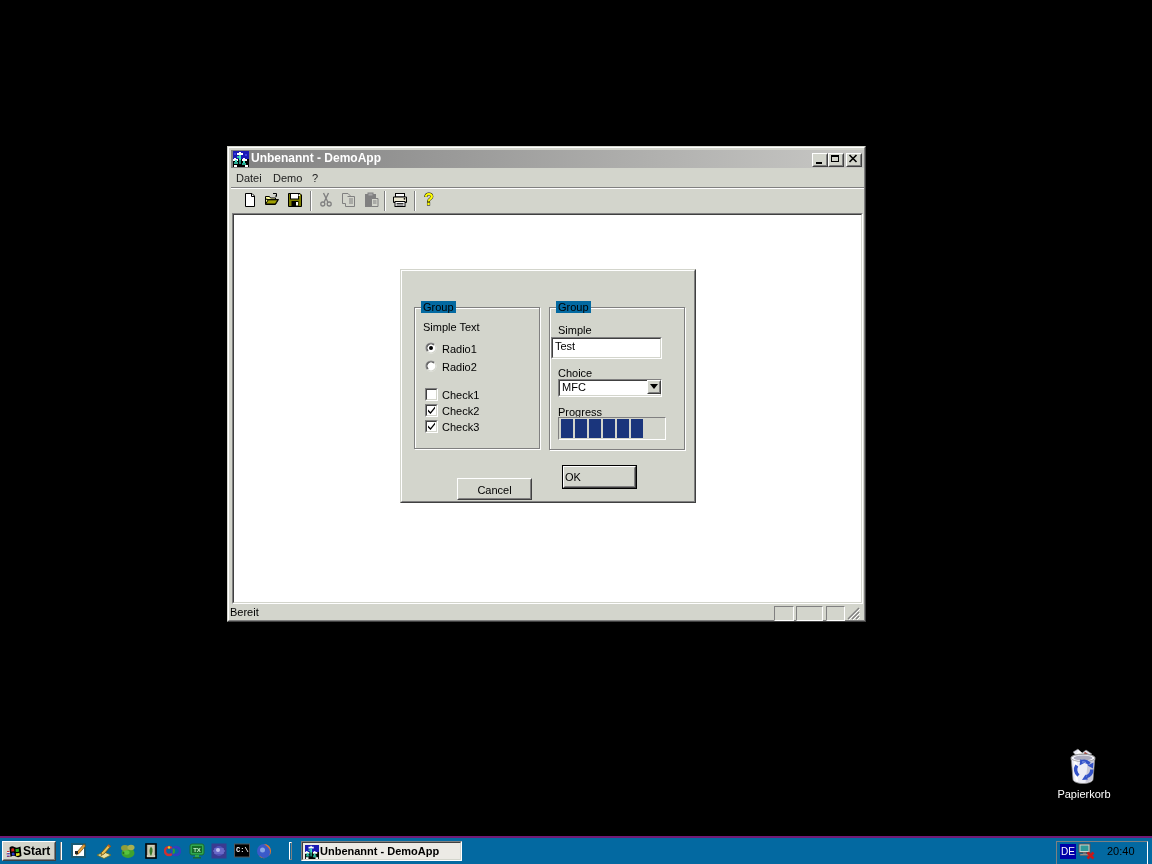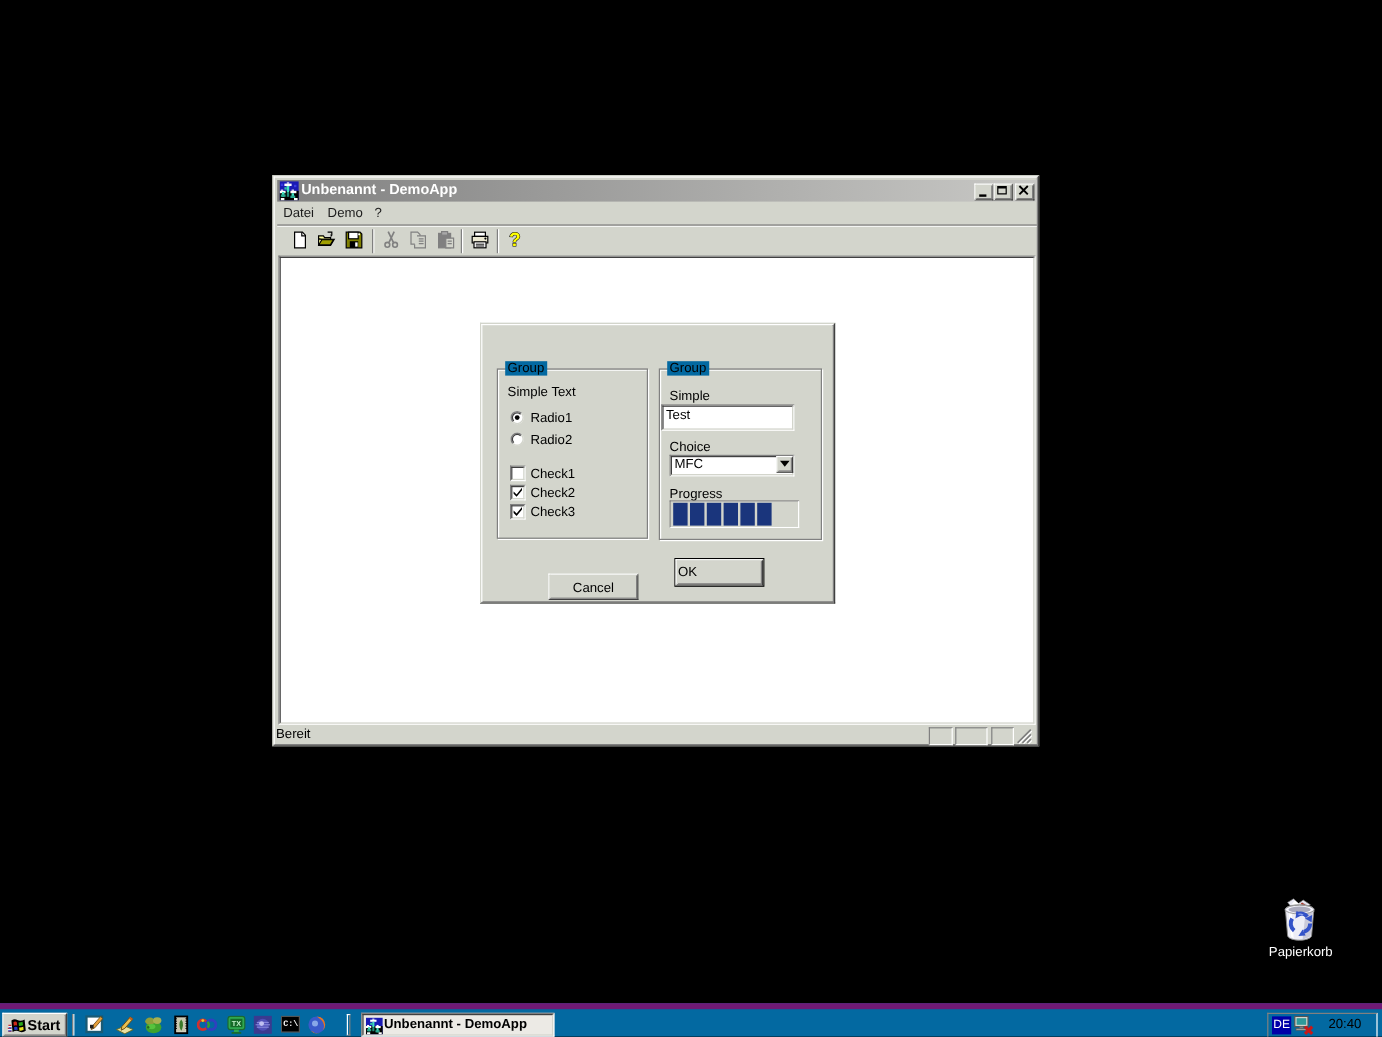--- a/index.html
+++ b/index.html
@@ -240,21 +240,21 @@
     </g>
     <g fill="#3352C8">
       <path d="M13.5 11 L18 14.5 L12.5 17.5 Z"></path>
       <path d="M26.5 14.5 L26 20.5 L20.5 17.5 Z"></path>
       <path d="M21 31.5 L15 32 L18.5 26.5 Z"></path>
     </g>
     <path d="M15 14 A 6 6 0 0 1 19 14.5" stroke="#8CA0E8" stroke-width="1" fill="none"></path>
   </svg>
 <div class="abs" style="left:1040px;top:788px;width:88px;text-align:center;color:#FFF">Papierkorb</div>
 
-<div class="abs bf" style="left:0;top:836px;width:1152px;height:28px;border-top:5px solid #701a75">
+<div class="abs bf" style="left:0;top:836px;width:1152px;height:28px;border-top:2px solid #701a75">
 
   <div class="abs btn" style="left:2px;top:3px;width:54px;height:20px">
       <div class="btn2">
     <svg class="abs" style="left:2px;top:1px" width="18" height="17" viewBox="0 0 18 17">
           <path d="M2 8.5 h2.5 M1.5 11 h3 M2 13.5 h2.5" stroke="#D03030" stroke-width="1.1"></path>
           <path d="M2 9.7 h2.5 M1.5 12.2 h3" stroke="#FFF" stroke-width="0.9"></path>
           <path d="M2.2 10.6 h2.5 M1.8 13 h2.8" stroke="#3048C0" stroke-width="1.0"></path>
           <path d="M4.5 4.5 Q7 2.5 9.5 4 Q12 5.5 15.5 3.5 L16.5 13 Q13.5 15 11 13.5 Q8.5 12 5.5 14 Z" fill="#000"></path>
           <path d="M6.2 5.8 Q7.5 5 9 5.6 L9.3 8.6 Q7.8 8 6.5 8.8 Z" fill="#D02818"></path>
           <path d="M10.5 6 Q12 6.3 13.8 5.4 L14.2 8.4 Q12.4 9.2 10.8 9 Z" fill="#28A818"></path>

